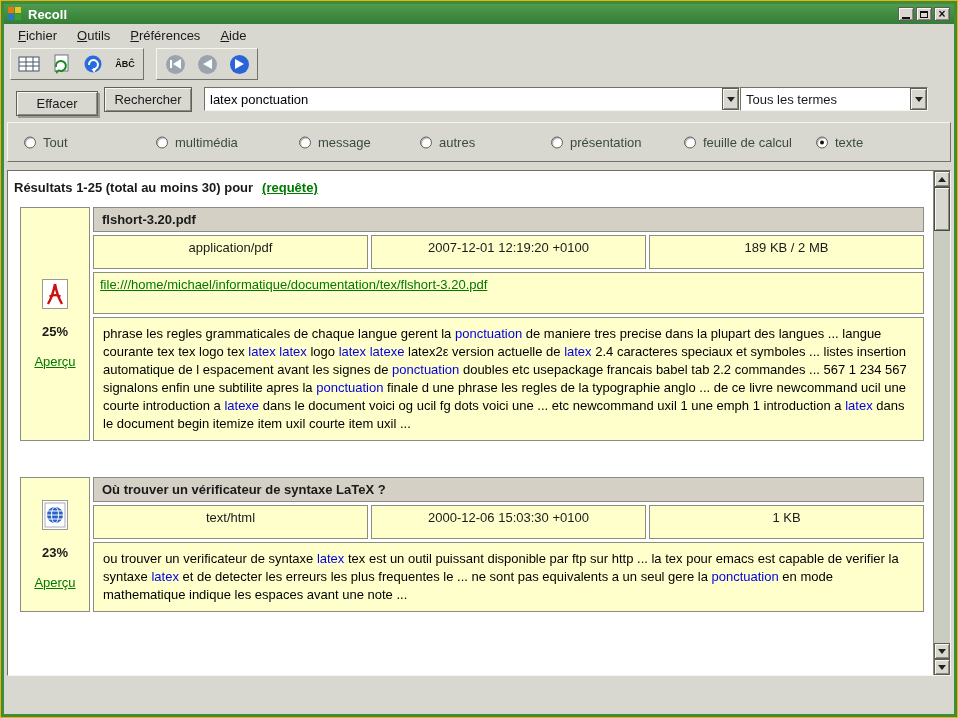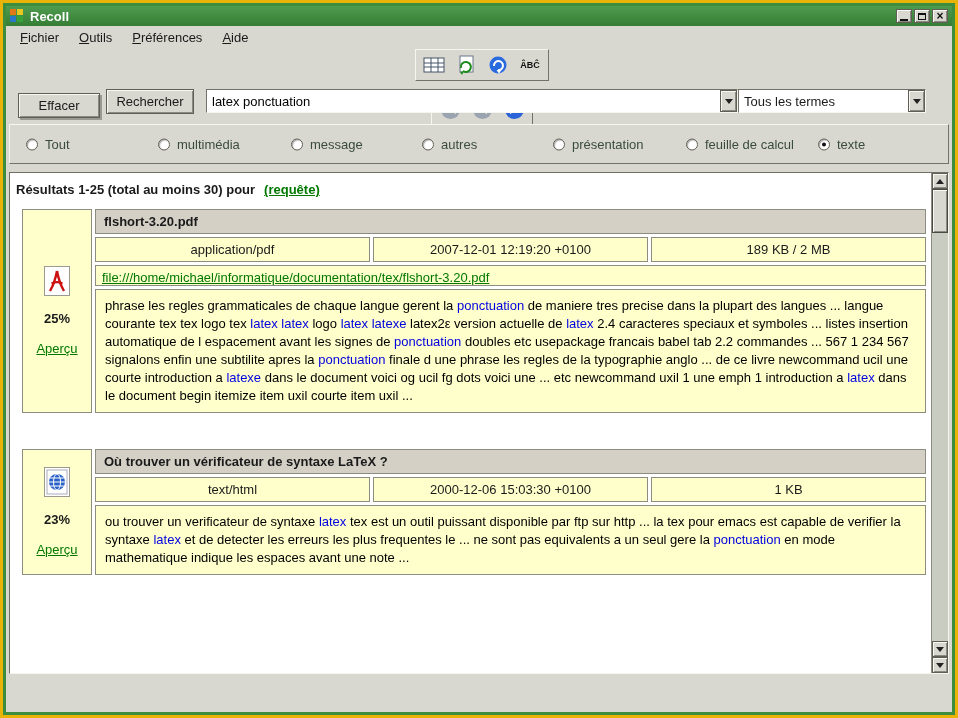--- a/index.html
+++ b/index.html
@@ -1,19 +1,19 @@
 <!DOCTYPE html>
 <html style="--titlebar-green: #3e8c3e; --window-bg: #d8d8d0; --field-white: #ffffff; --panel-yellow: #ffffcc; --header-grey: #d4d0c6; --link-green: #007800; --term-blue: #0000e0; --text-dark: #1a1a1a; --filter-text: #3a4a3e;"><head>
 <meta charset="utf-8">
 <style>
   * { margin:0; padding:0; box-sizing:border-box; }
   html,body { width:958px; height:718px; }
   body { font-family:"Liberation Sans", sans-serif; font-size:13px; color:var(--text-dark,#1a1a1a); }
 
-  .window { position:absolute; inset:0; background:var(--titlebar-green,#3e8c3e); border:3px solid #eab308; }
+  .window { position:absolute; inset:0; background:var(--titlebar-green,#3e8c3e); border:1px solid #eab308; }
 
   
   .titlebar { position:absolute; top:3px; left:3px; right:3px; height:20px;
     background:linear-gradient(#4f9b4f, #357d35); display:flex; align-items:center; padding:0 4px; }
   .app-icon { width:14px; height:14px; display:grid; grid-template-columns:6px 6px; grid-template-rows:6px 6px; gap:1px; margin-right:6px; }
   .app-icon i { display:block; }
   .title-text { color:#fff; font-weight:bold; font-size:13px; }
   .win-controls { margin-left:auto; display:flex; gap:2px; }
   .win-btn { width:16px; height:14px; background:var(--window-bg,#d8d8d0);
     border:1px solid #5f5f57; box-shadow:inset 1px 1px 0 #f8f8f2, inset -1px -1px 0 #8a8a80;
@@ -22,21 +22,21 @@
   .glyph-max { width:8px; height:7px; border:1px solid #111; border-top:2px solid #111; }
   .glyph-close { font-size:12px; font-weight:bold; line-height:10px; color:#111; }
 
   
   .client { position:absolute; top:23px; left:3px; right:3px; bottom:3px; background:var(--window-bg,#d8d8d0); overflow:hidden; }
 
   .menubar { position:absolute; top:0; left:0; right:0; height:23px; display:flex; align-items:center; gap:12px; padding-left:10px; }
   .menu-item { padding:2px 4px; }
   .menu-item u { text-decoration:underline; }
 
-  .toolbar { position:absolute; top:23px; left:0; right:0; height:34px; display:flex; align-items:center; gap:12px; padding-left:6px;flex-direction:column; }
+  .toolbar { position:absolute; top:23px; left:0; right:0; height:34px; display:flex; align-items:center; gap:12px; padding-left:6px; }
   .tb-group { display:flex; align-items:center; gap:4px; padding:2px 4px;
     border-top:1px solid #f6f6f0; border-left:1px solid #f6f6f0; border-right:1px solid #72726a; border-bottom:1px solid #72726a; }
   .tb-btn { width:28px; height:26px; background:transparent; border:none; display:flex; align-items:center; justify-content:center; }
   .abc-label { font-size:9px; font-weight:bold; letter-spacing:0; color:#111; }
   .nav-circle { width:19px; height:19px; border-radius:50%; display:flex; align-items:center; justify-content:center; }
   .nav-grey { background:#9aa4b0; }
   .nav-blue { background:#2b64d8; }
 
   
   .searchrow { position:absolute; top:60px; left:0; right:0; height:30px; display:flex; align-items:center; padding:0 16px 0 12px; }
@@ -79,22 +79,22 @@
   .entry { margin:4px 0 0 12px; width:904px; display:flex; gap:3px; align-items:stretch; }
   .entry2 { margin-top:36px; }
   .leftcell { width:70px; flex:0 0 70px; border:1px solid #8c8c80; background:var(--panel-yellow,#ffffcc);
     display:flex; flex-direction:column; align-items:center; justify-content:center; gap:15px; }
   .pct { font-weight:bold; }
   .preview { color:var(--link-green,#007800); text-decoration:underline; cursor:pointer; }
   .rightcol { flex:1; display:flex; flex-direction:column; gap:3px; }
   .row { border:1px solid #8c8c80; background:var(--panel-yellow,#ffffcc); }
   .row-title { background:var(--header-grey,#d4d0c6); height:25px; line-height:23px; padding-left:8px; font-weight:bold; }
   .row-meta { display:flex; gap:3px; border:none; background:transparent; }
-  .row-meta .cell { flex:1; border:1px solid #8c8c80; background:var(--panel-yellow,#ffffcc); height:25px; line-height:23px; text-align:center; }
-  .row-url { height:21px; line-height:23px; padding-left:6px; white-space:nowrap; overflow:hidden; }
+  .row-meta .cell { flex:1; border:1px solid #8c8c80; background:var(--panel-yellow,#ffffcc); height:34px; line-height:23px; text-align:center; }
+  .row-url { height:42px; line-height:23px; padding-left:6px; white-space:nowrap; overflow:hidden; }
   .row-url a { color:var(--link-green,#007800); text-decoration:underline; cursor:pointer; }
   .row-snippet { padding:7px 9px; line-height:18px; color:#000; }
   .row-snippet .hl { color:var(--term-blue,#0000e0); }
 
   .doc-icon-box { width:26px; height:30px; background:#fff; border:1px solid #9a9a90; display:flex; align-items:center; justify-content:center; }
 
   
   .scrollbar { width:17px; flex:0 0 17px; background:#c9cdc1; border-left:1px solid #8c8c80; display:flex; flex-direction:column; }
   .sb-btn { height:16px; flex:0 0 16px; background:var(--window-bg,#d8d8d0); border:1px solid #5f5f57;
     box-shadow:inset 1px 1px 0 #f8f8f2, inset -1px -1px 0 #8a8a80; display:flex; align-items:center; justify-content:center; }
@@ -211,21 +211,21 @@
 
     <div class="filterpanel">
       <label class="radio-item" style="left:16px">
           <span class="radio"></span>
           <span class="radio-label">Tout</span>
         </label>
       <label class="radio-item" style="left:148px">
           <span class="radio"></span>
           <span class="radio-label">multimédia</span>
         </label>
-      <label class="radio-item" style="left:281px">
+      <label class="radio-item" style="left:291px">
           <span class="radio"></span>
           <span class="radio-label">message</span>
         </label>
       <label class="radio-item" style="left:412px">
           <span class="radio"></span>
           <span class="radio-label">autres</span>
         </label>
       <label class="radio-item" style="left:543px">
           <span class="radio"></span>
           <span class="radio-label">présentation</span>

